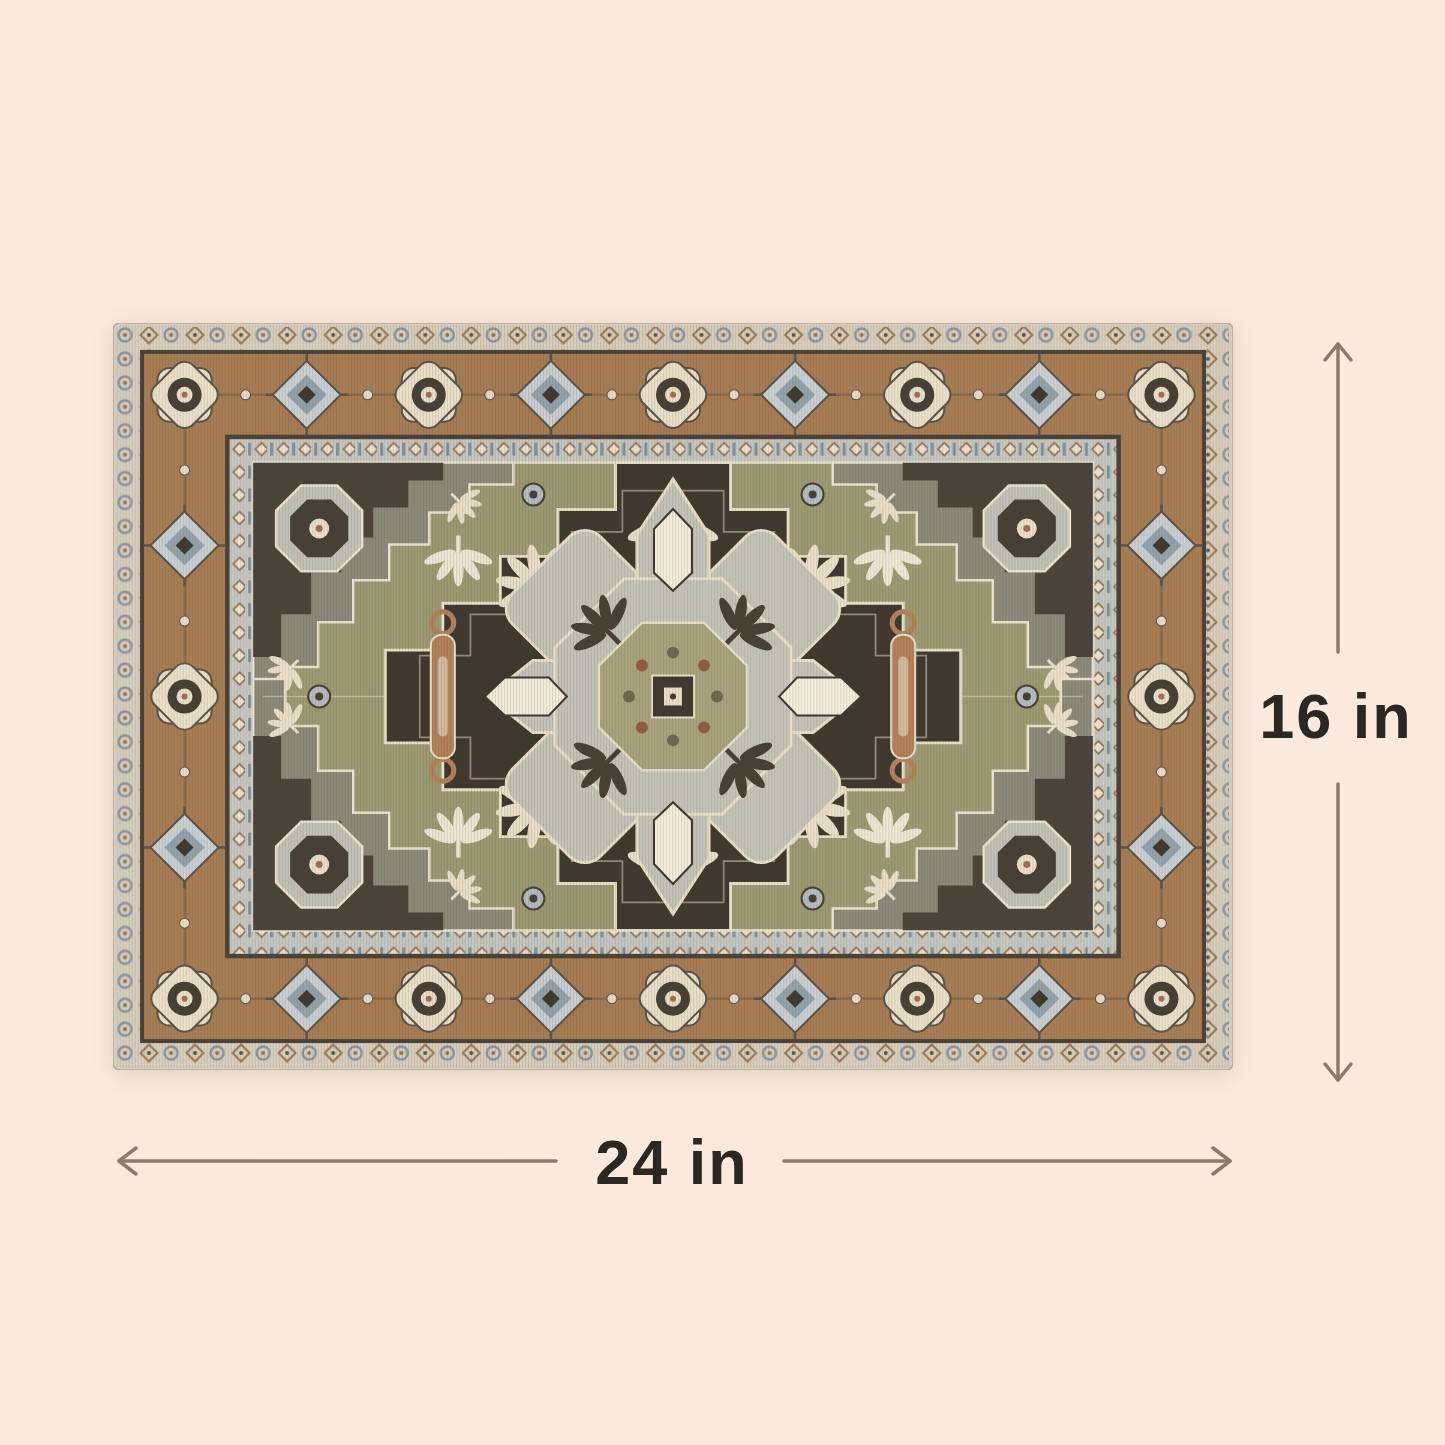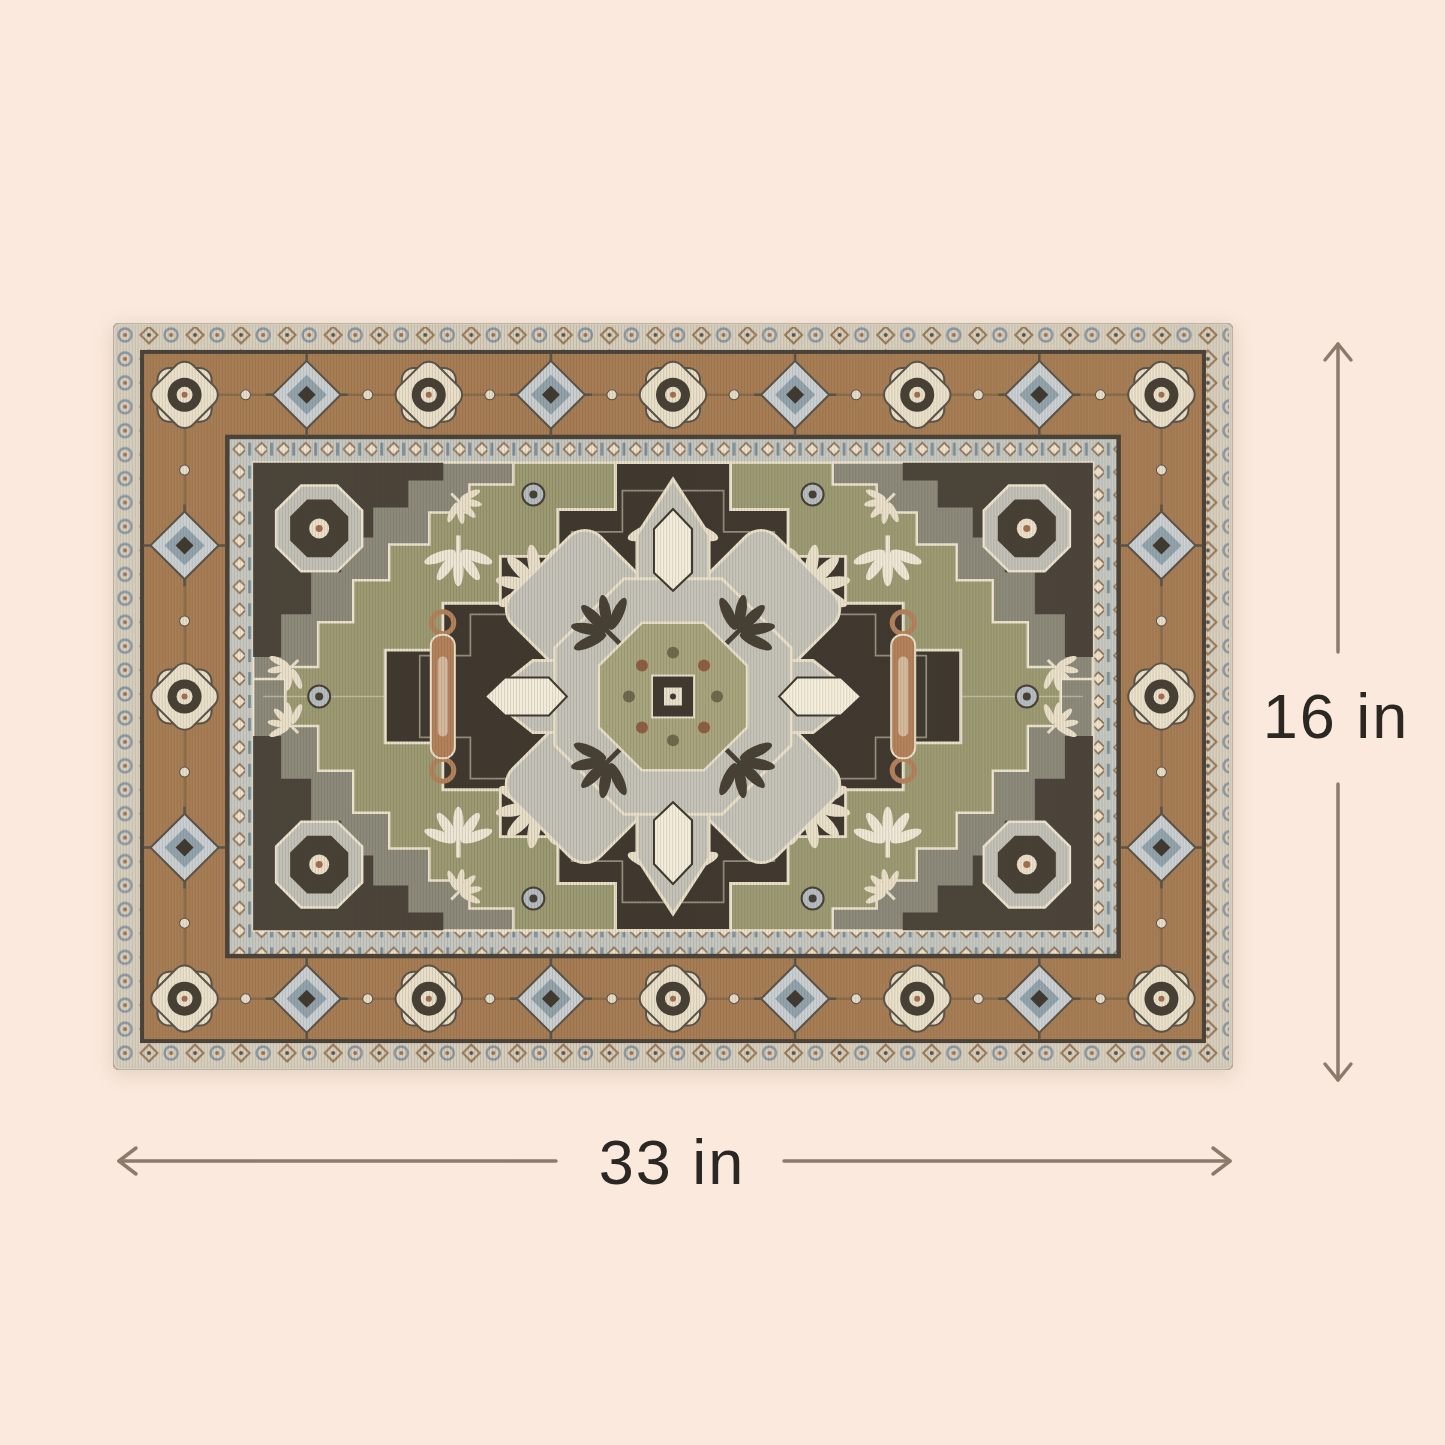--- a/index.html
+++ b/index.html
@@ -10,21 +10,21 @@
   }
   .stage{position:absolute;inset:0;width:1445px;height:1445px}
   .rug-wrap{
     position:absolute;left:113px;top:323px;width:1120px;height:747px;
     filter:drop-shadow(0 4px 10px rgba(96,66,44,.16));
   }
   .rug-wrap svg{display:block;width:1120px;height:747px}
   .dims-svg{position:absolute;left:0;top:0;width:1445px;height:1445px;pointer-events:none}
   .dim-label{
     position:absolute;transform:translate(-50%,-50%);
-    font-size:63px;line-height:1;letter-spacing:2px;font-weight:400;
+    font-size:63px;line-height:1;letter-spacing:2px;font-weight:700;
     color:#2b2824;white-space:nowrap;
   }
   .h-label{left:1336px;top:716px}
   .w-label{left:672px;top:1162px}
 </style>
 </head>
 <body>
 
 <div class="stage">
 
@@ -290,15 +290,15 @@
     </g>
     <g stroke="#8c7a6c" stroke-width="3.5" fill="none" stroke-linecap="round" stroke-linejoin="round">
       <path d="M119,1161 H556"></path>
       <path d="M784,1161 H1230"></path>
       <path d="M136,1148 L119,1161 L136,1174"></path>
       <path d="M1213,1148 L1230,1161 L1213,1174"></path>
     </g>
   </svg>
 
   <span class="dim-label h-label">16 in</span>
-  <span class="dim-label w-label">33 in</span>
+  <span class="dim-label w-label">24 in</span>
 
 </div>
 
 </body></html>

